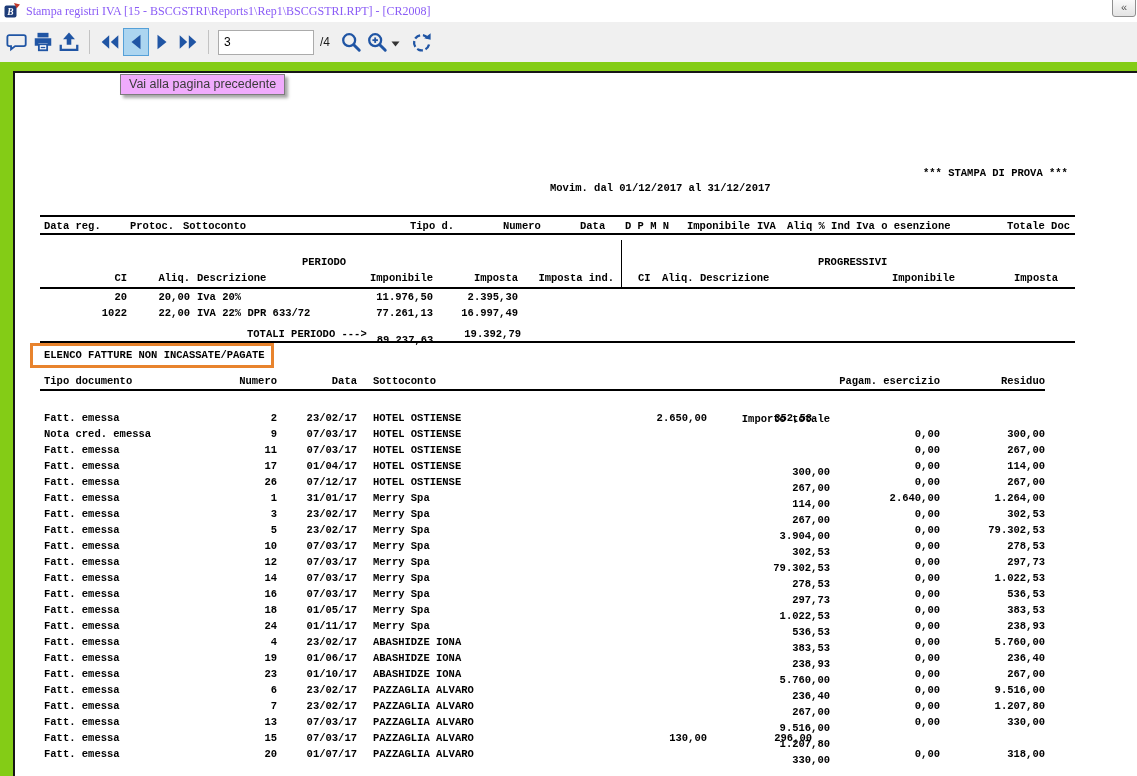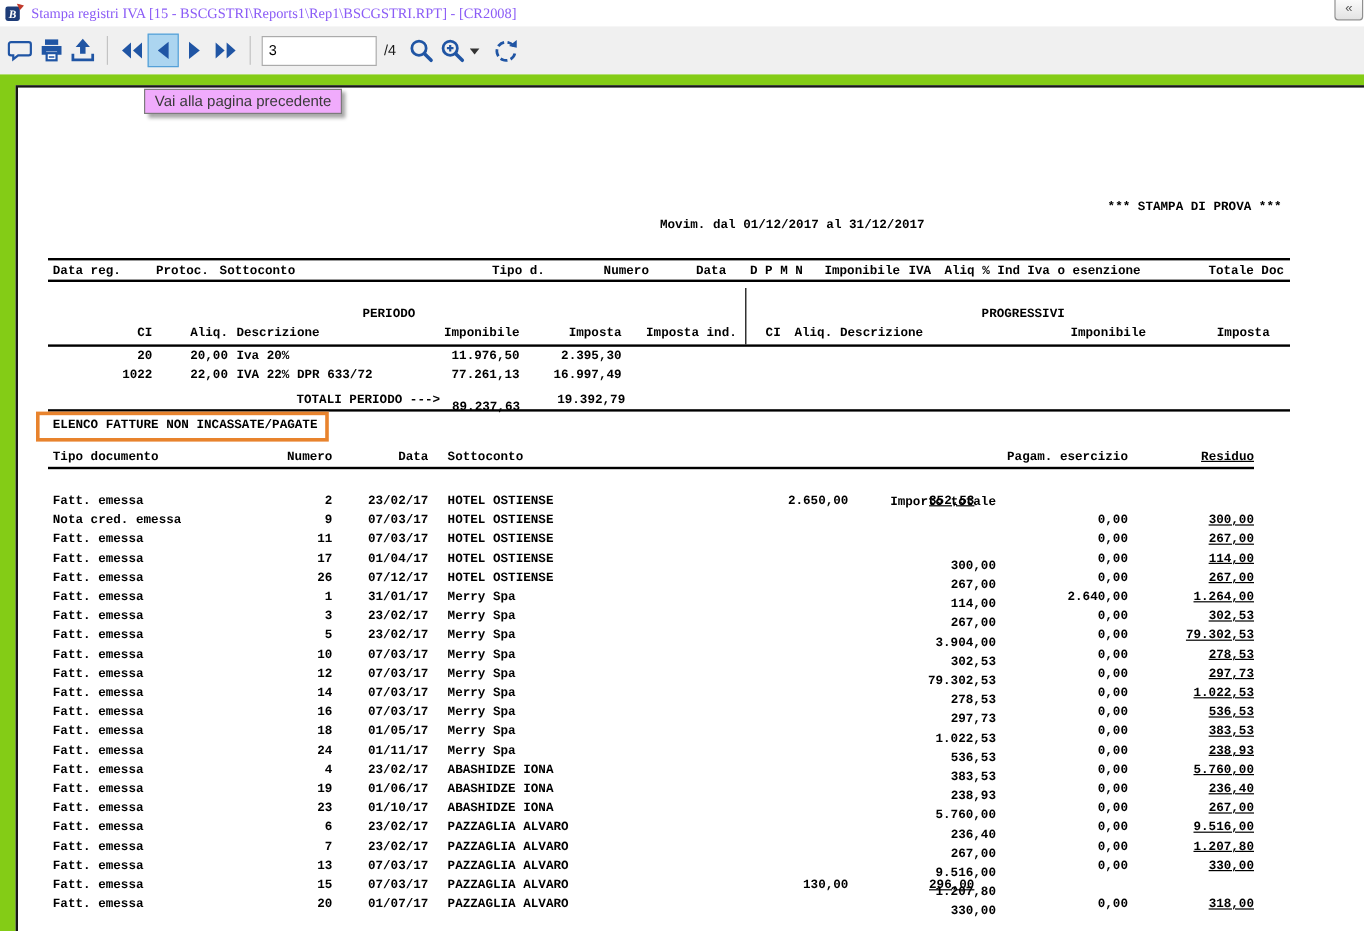--- a/index.html
+++ b/index.html
@@ -55,21 +55,21 @@
   .inv-holder{position:absolute;left:29px;top:339px;}
   .inv-row{display:flex;height:16px;}
   .inv-head span,.inv-row span{display:block;font-family:"Liberation Mono",monospace;
     font-size:10.5px;font-weight:bold;line-height:12px;white-space:pre;}
   .c0{width:166px;text-align:left;}
   .c1{width:67px;text-align:right;}
   .c2{width:80px;text-align:right;}
   .c3{width:224px;text-align:left;margin-left:16px;}
   .c4{width:233px;text-align:right;margin-top:38px;}
   .c5{width:110px;text-align:right;}
-  .c6{width:105px;text-align:right;text-decoration:underline;}
+  .c6{width:105px;text-align:right;}
   
   .hl-box{position:absolute;left:15px;top:270px;width:244px;height:25px;
     border:3px solid #e8832d;box-sizing:border-box;}
   
   .tooltip{position:absolute;left:120px;top:74px;background:#f0abfc;border:1px solid #7c7c7c;
     padding:2px 8px 3px 8px;font-size:12.5px;color:#3a3a3a;white-space:nowrap;
     box-shadow:3px 3px 3px rgba(0,0,0,0.35);z-index:50;}
 </style>
 </head>
 <body>

